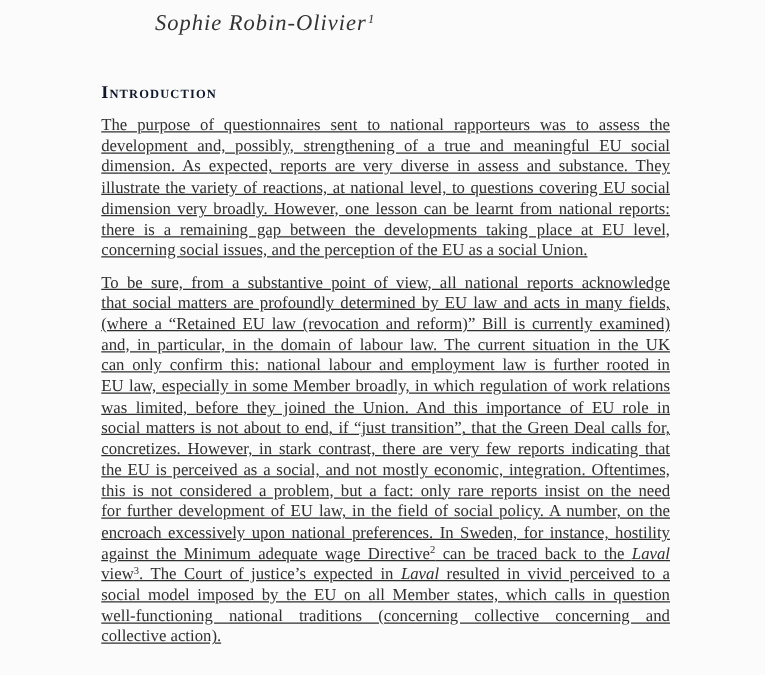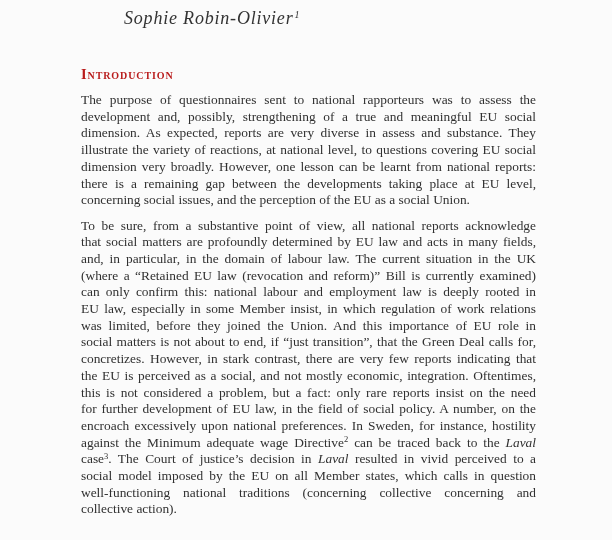--- a/index.html
+++ b/index.html
@@ -33,33 +33,33 @@
     margin-left: 1px;
   }
   .section-heading {
     position: absolute;
     top: 66px;
     left: 81px;
     font-weight: bold;
     font-variant: small-caps;
     font-size: 14.5px;
     letter-spacing: 0.9px;
-    color: #b91c1c;
+    color: #0f172a;
     white-space: nowrap;
   }
   .content {
     position: absolute;
     top: 92px;
     left: 81px;
     width: 455px;
     font-size: 13.4px;
     line-height: 16.7px;
     color: #303030;
   }
-  .paragraph { margin: 0; }
+  .paragraph { margin: 0; text-decoration: underline; }
   .paragraph + .paragraph { margin-top: 8.6px; }
   .line {
     text-align: justify;
     text-align-last: justify;
   }
   .line.last {
     text-align-last: left;
   }
   .seg-italic { font-style: italic; }
   .seg-sup {
@@ -86,32 +86,32 @@
         <div class="line"><span>development and, possibly, strengthening of a true and meaningful EU social</span></div>
         <div class="line"><span>dimension. As expected, reports are very diverse in assess and substance. They</span></div>
         <div class="line"><span>illustrate the variety of reactions, at national level, to questions covering EU social</span></div>
         <div class="line"><span>dimension very broadly. However, one lesson can be learnt from national reports:</span></div>
         <div class="line"><span>there is a remaining gap between the developments taking place at EU level,</span></div>
         <div class="line last"><span>concerning social issues, and the perception of the EU as a social Union.</span></div>
       </div>
       <div class="paragraph">
         <div class="line"><span>To be sure, from a substantive point of view, all national reports acknowledge</span></div>
         <div class="line"><span>that social matters are profoundly determined by EU law and acts in many fields,</span></div>
+        <div class="line"><span>(where a “Retained EU law (revocation and reform)” Bill is currently examined)</span></div>
         <div class="line"><span>and, in particular, in the domain of labour law. The current situation in the UK</span></div>
-        <div class="line"><span>(where a “Retained EU law (revocation and reform)” Bill is currently examined)</span></div>
-        <div class="line"><span>can only confirm this: national labour and employment law is deeply rooted in</span></div>
-        <div class="line"><span>EU law, especially in some Member insist, in which regulation of work relations</span></div>
+        <div class="line"><span>can only confirm this: national labour and employment law is further rooted in</span></div>
+        <div class="line"><span>EU law, especially in some Member broadly, in which regulation of work relations</span></div>
         <div class="line"><span>was limited, before they joined the Union. And this importance of EU role in</span></div>
         <div class="line"><span>social matters is not about to end, if “just transition”, that the Green Deal calls for,</span></div>
         <div class="line"><span>concretizes. However, in stark contrast, there are very few reports indicating that</span></div>
         <div class="line"><span>the EU is perceived as a social, and not mostly economic, integration. Oftentimes,</span></div>
         <div class="line"><span>this is not considered a problem, but a fact: only rare reports insist on the need</span></div>
         <div class="line"><span>for further development of EU law, in the field of social policy. A number, on the</span></div>
         <div class="line"><span>encroach excessively upon national preferences. In Sweden, for instance, hostility</span></div>
         <div class="line"><span>against the Minimum adequate wage Directive</span><span class="seg-sup">2</span><span> can be traced back to the </span><span class="seg-italic">Laval</span></div>
-        <div class="line"><span>case</span><span class="seg-sup">3</span><span>. The Court of justice’s decision in </span><span class="seg-italic">Laval</span><span> resulted in vivid perceived to a</span></div>
+        <div class="line"><span>view</span><span class="seg-sup">3</span><span>. The Court of justice’s expected in </span><span class="seg-italic">Laval</span><span> resulted in vivid perceived to a</span></div>
         <div class="line"><span>social model imposed by the EU on all Member states, which calls in question</span></div>
         <div class="line"><span>well-functioning national traditions (concerning collective concerning and</span></div>
         <div class="line last"><span>collective action).</span></div>
       </div>
     </div>
 
 </div>
 
 </body></html>

